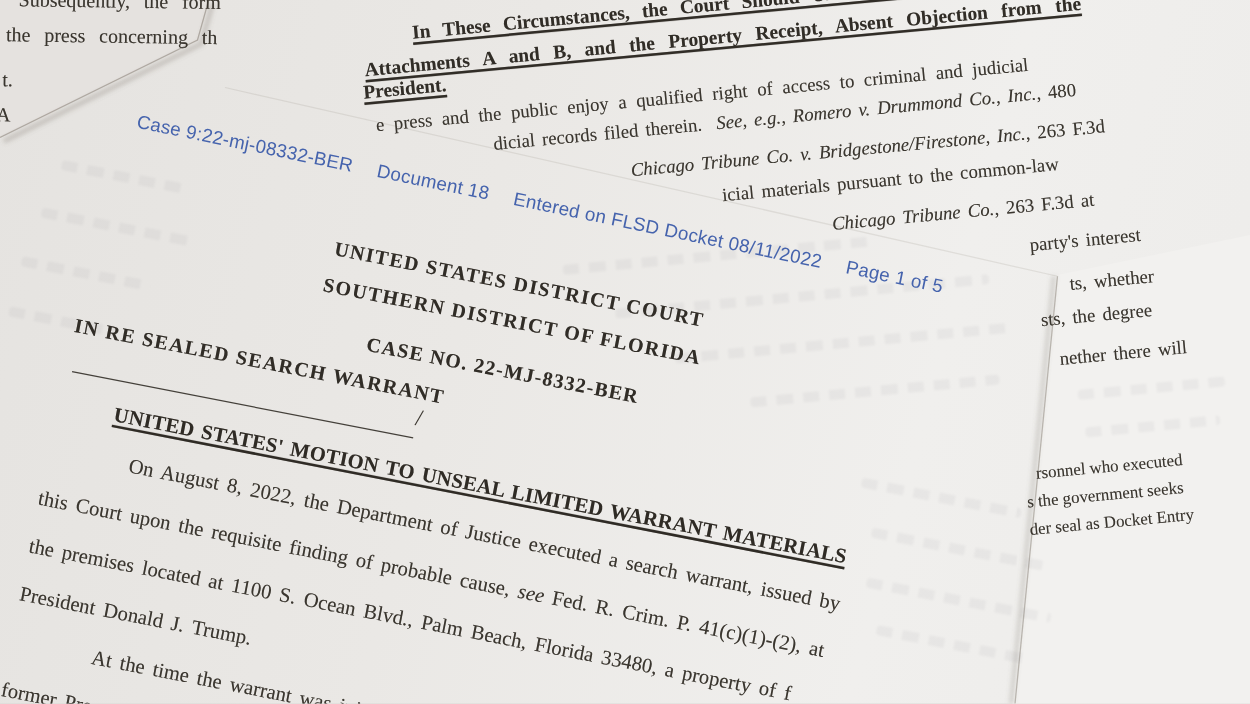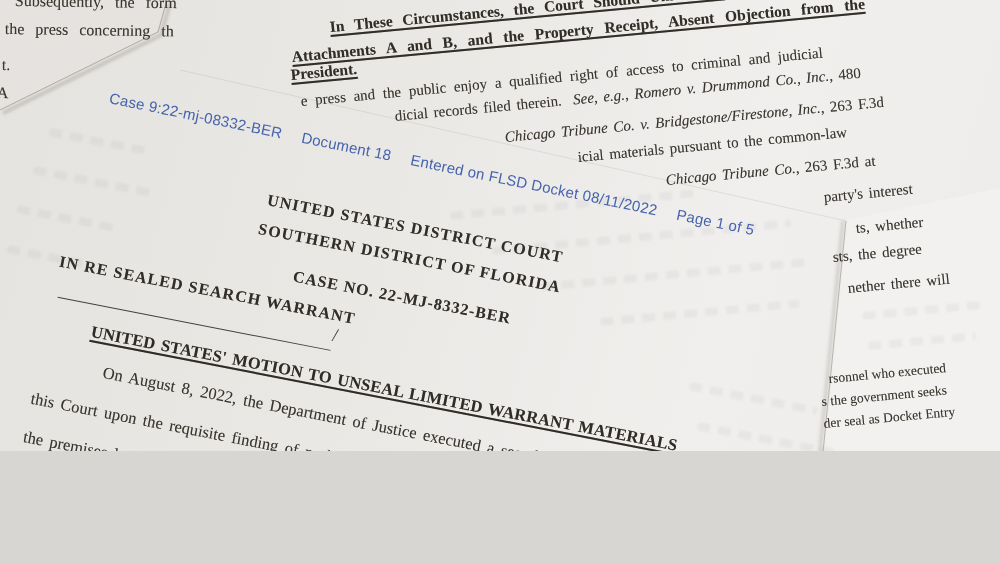--- a/index.html
+++ b/index.html
@@ -1,17 +1,17 @@
 <!DOCTYPE html>
 <html><head>
 <meta charset="utf-8">
 <style>
   html,body{margin:0;padding:0;background:#d8d6d3;}
   .canvas{
-    position:relative;width:1000px;height:451px;overflow:hidden;
+    position:relative;width:1000px;height:563px;overflow:hidden;
     background:linear-gradient(105deg,#e5e3e0 0%,#eae8e5 38%,#f0efed 72%,#edecea 100%);
     font-family:"Liberation Serif","DejaVu Serif",serif;
   }
   .edges{position:absolute;left:0;top:0;z-index:1;}
   .ghost{
     position:absolute;z-index:2;height:8px;border-radius:3px;opacity:.11;filter:blur(1px);
     background:repeating-linear-gradient(90deg,rgba(110,108,118,.6) 0 13px,rgba(0,0,0,0) 13px 21px);
     transform-origin:left top;
   }
   .line{

